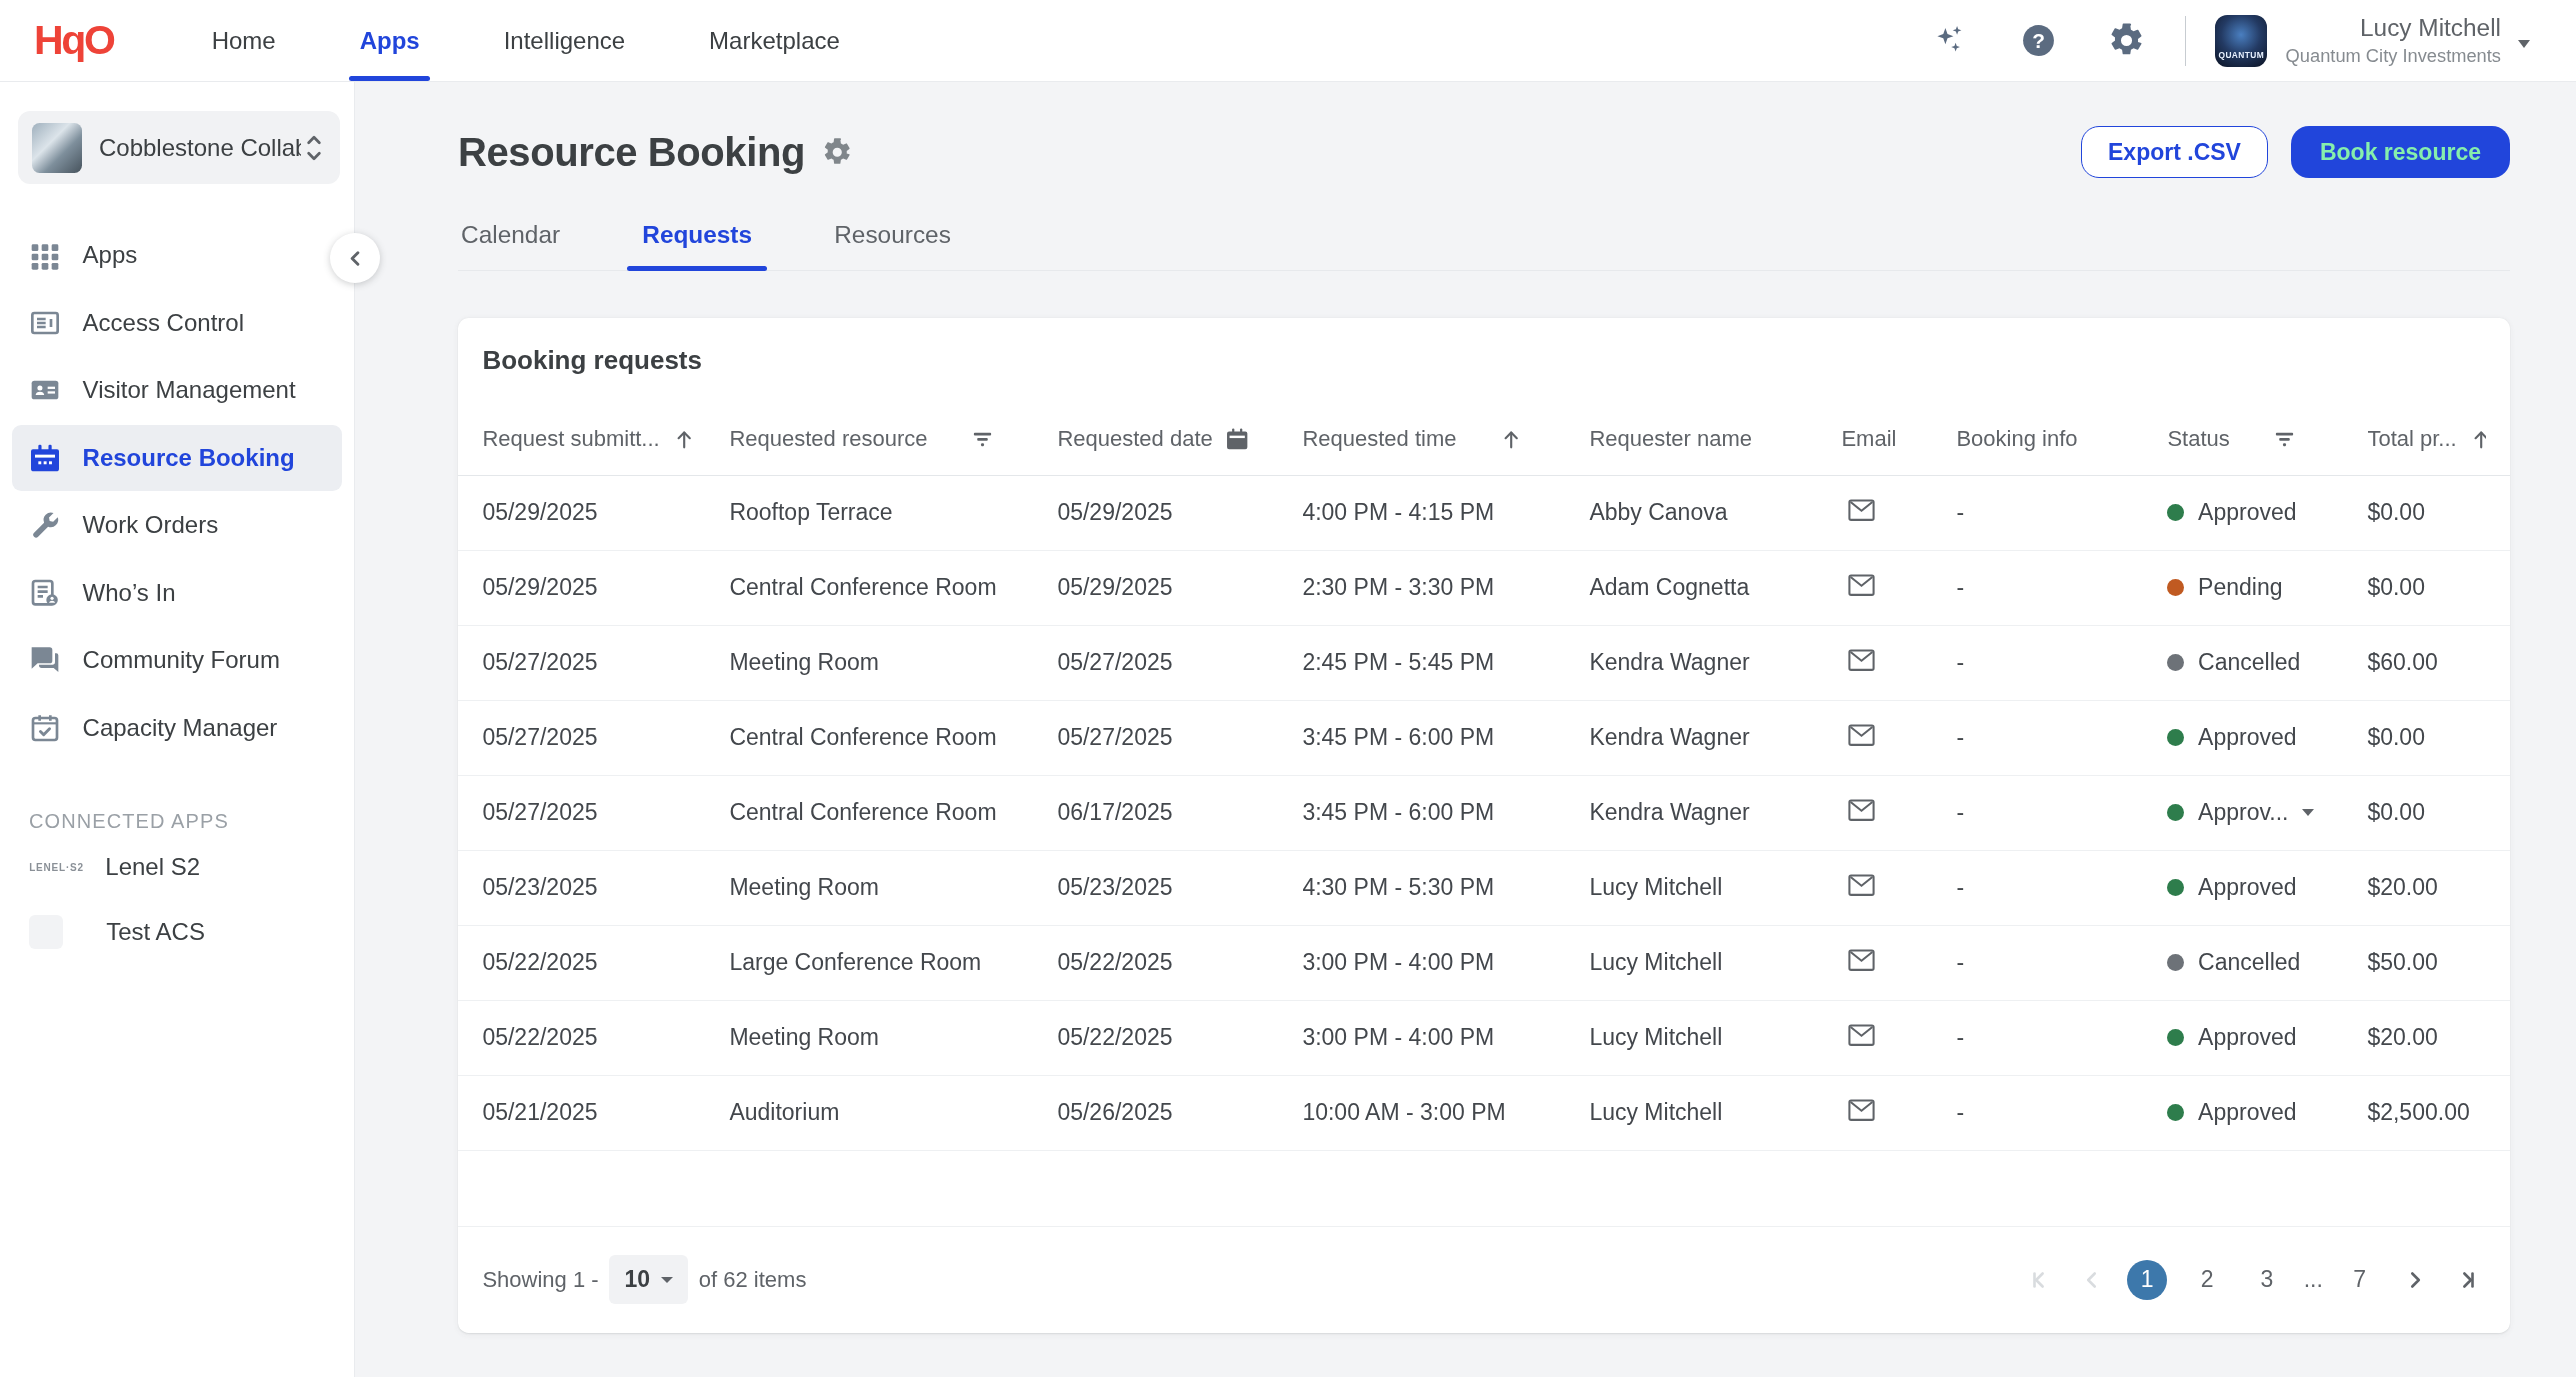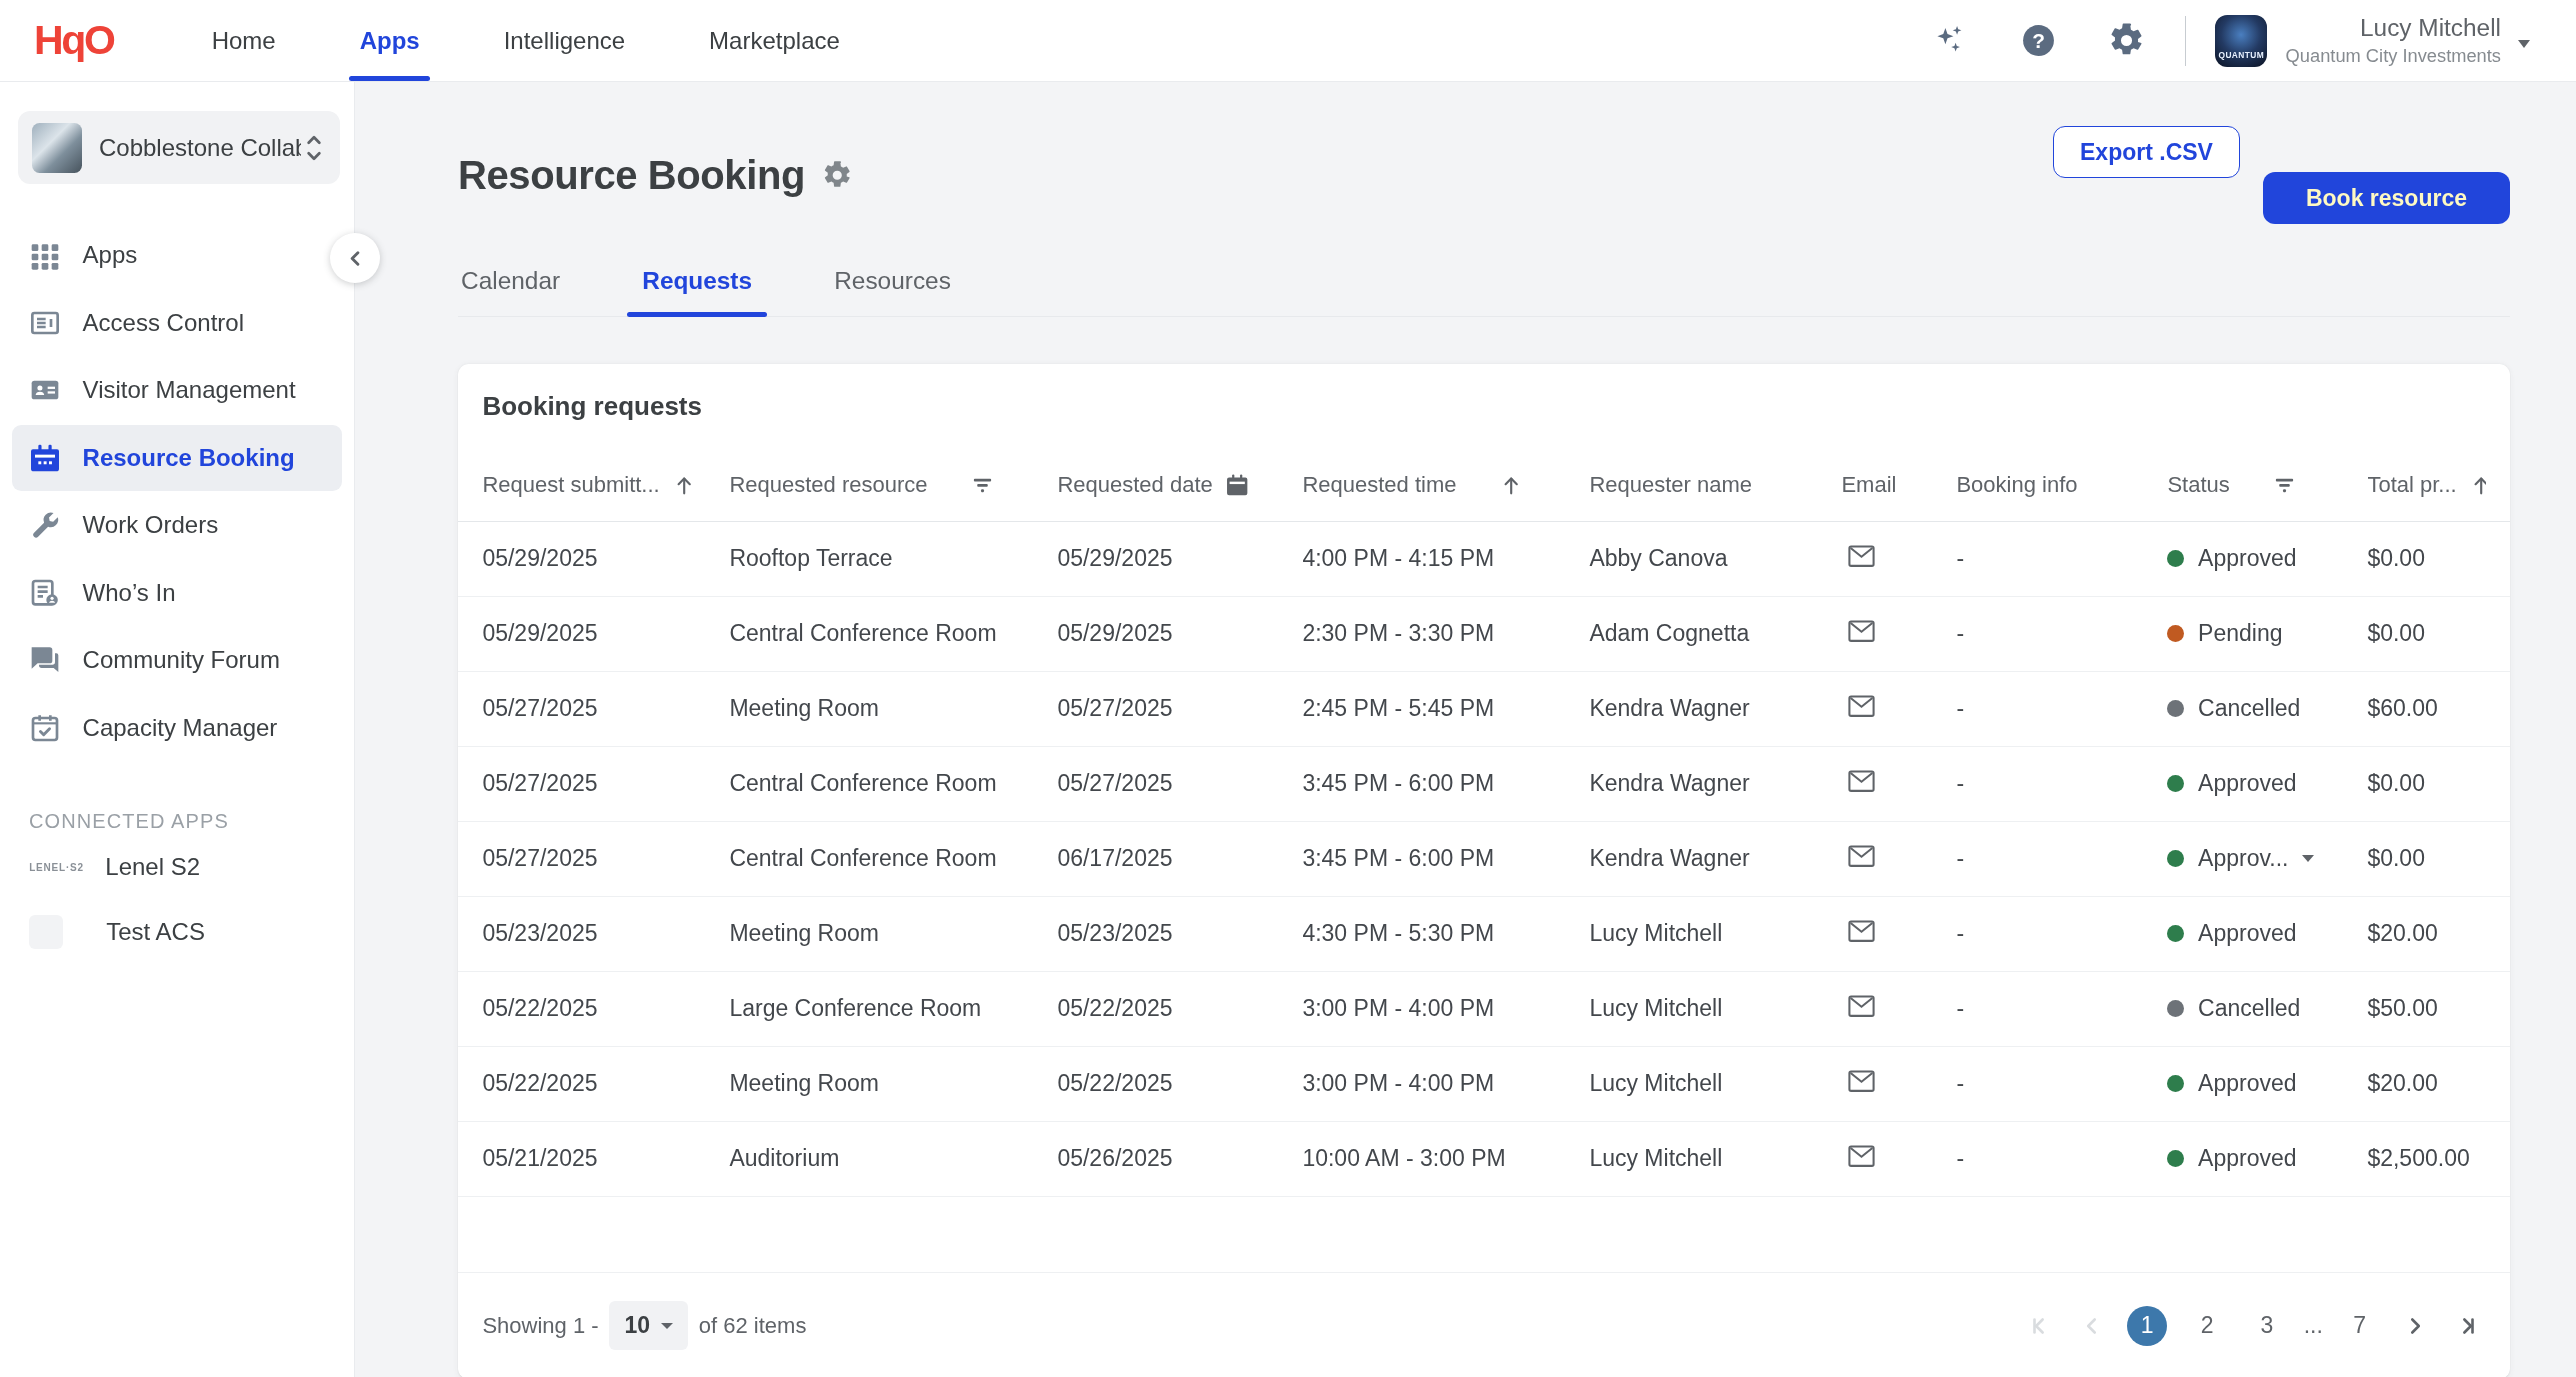--- a/index.html
+++ b/index.html
@@ -56,23 +56,23 @@
   .connected-item{display:flex;align-items:center;height:60px;margin:4.6px 12.2px 0;padding:0 17px;font-size:24px;color:var(--text);cursor:pointer;}
   .lenel-logo{width:73px;font-size:10px;font-weight:700;color:#8a9097;letter-spacing:0.8px;margin-right:3.1px;white-space:nowrap;}
   .testacs-logo{width:34px;height:34px;border-radius:6.1px;background:#f2f3f5;margin-right:43px;flex-shrink:0;}
 
   
   .main{flex:1;padding:0 66px 0 103px;position:relative;}
   .page-head{margin-top:44px;display:flex;align-items:center;}
   .page-title{font-size:40px;font-weight:700;color:var(--text);letter-spacing:-0.4px;}
   .title-gear{margin-left:17px;color:#80868b;cursor:pointer;}
   .head-actions{margin-left:auto;display:flex;gap:23px;}
-  .btn{height:52px;border-radius:12px;font-size:23px;font-weight:700;display:flex;align-items:center;cursor:pointer;border:none;font-family:inherit;}
+  .btn{height:52px;border-radius:18px;font-size:23px;font-weight:700;display:flex;align-items:center;cursor:pointer;border:none;font-family:inherit;}
   .btn-outline{background:#fff;color:var(--accent);border:1.5px solid var(--accent);padding:0 26px;}
-  .btn-primary{background:var(--accent);color:#fef9c3;padding:0 43px;margin-top:46px;}
+  .btn-primary{background:var(--accent);color:#86efac;padding:0 29px;}
 
   .tabs{margin-top:38px;display:flex;gap:76px;border-bottom:1.5px solid #e7e9ec;}
   .tab{position:relative;font-size:24.4px;color:var(--text2);padding:4.6px 3.1px 21.4px;cursor:pointer;}
   .tab.active{color:var(--accent);font-weight:700;}
   .tab.active::after{content:"";position:absolute;left:-12.2px;right:-12.2px;bottom:-1.5px;height:5.3px;border-radius:3.1px;background:var(--accent);}
 
   .card{margin-top:47px;background:#fff;border-radius:10.7px;box-shadow:0 0.8px 1.5px rgba(60,64,67,.10),0 1.5px 6.1px rgba(60,64,67,.06);
     height:1015px;overflow:hidden;display:flex;flex-direction:column;}
   .filter-row{height:88px;border-bottom:0.8px solid var(--row-border);display:flex;align-items:center;justify-content:flex-end;padding-right:32px;flex-shrink:0;}
   .select{width:227px;height:70px;border:2.3px solid var(--accent);border-radius:7.6px;background:var(--chipbg);

